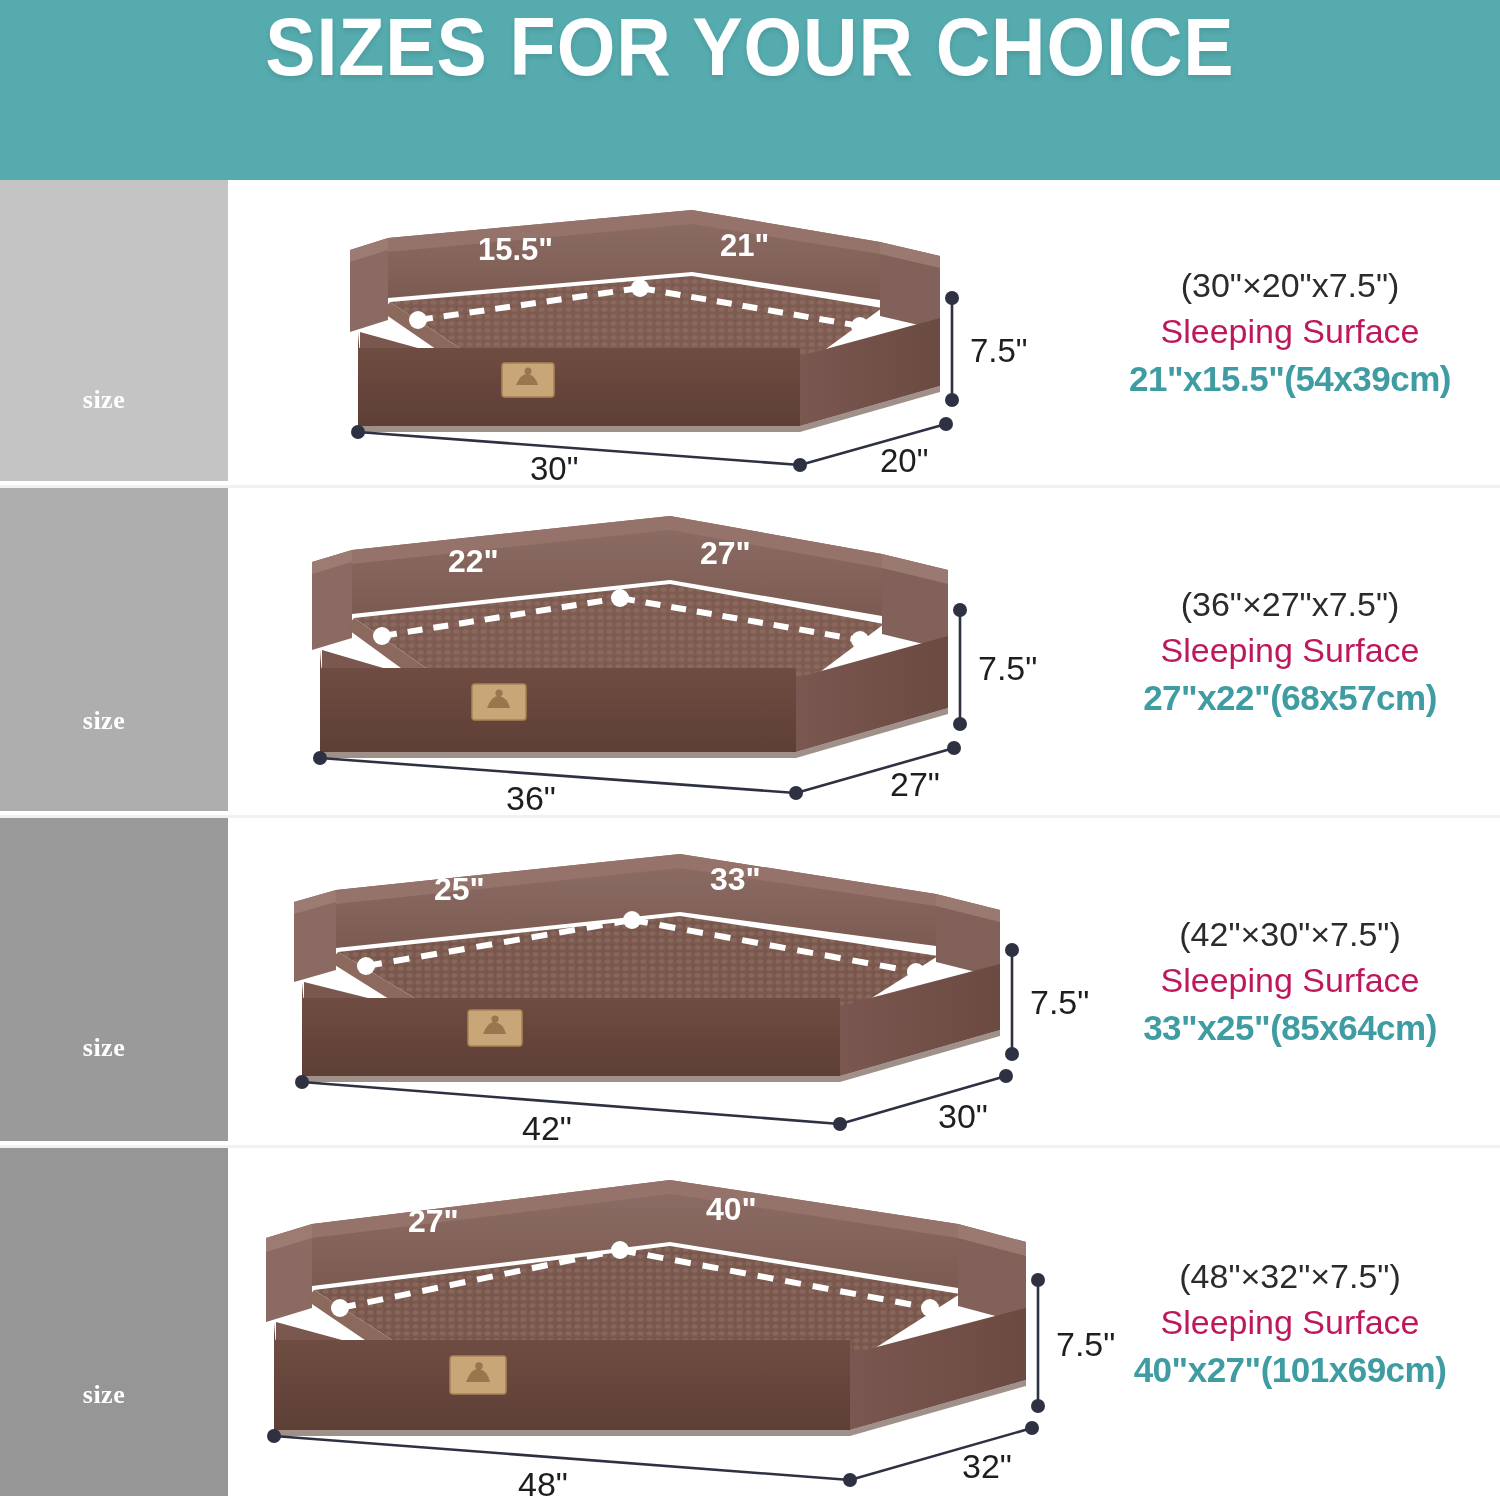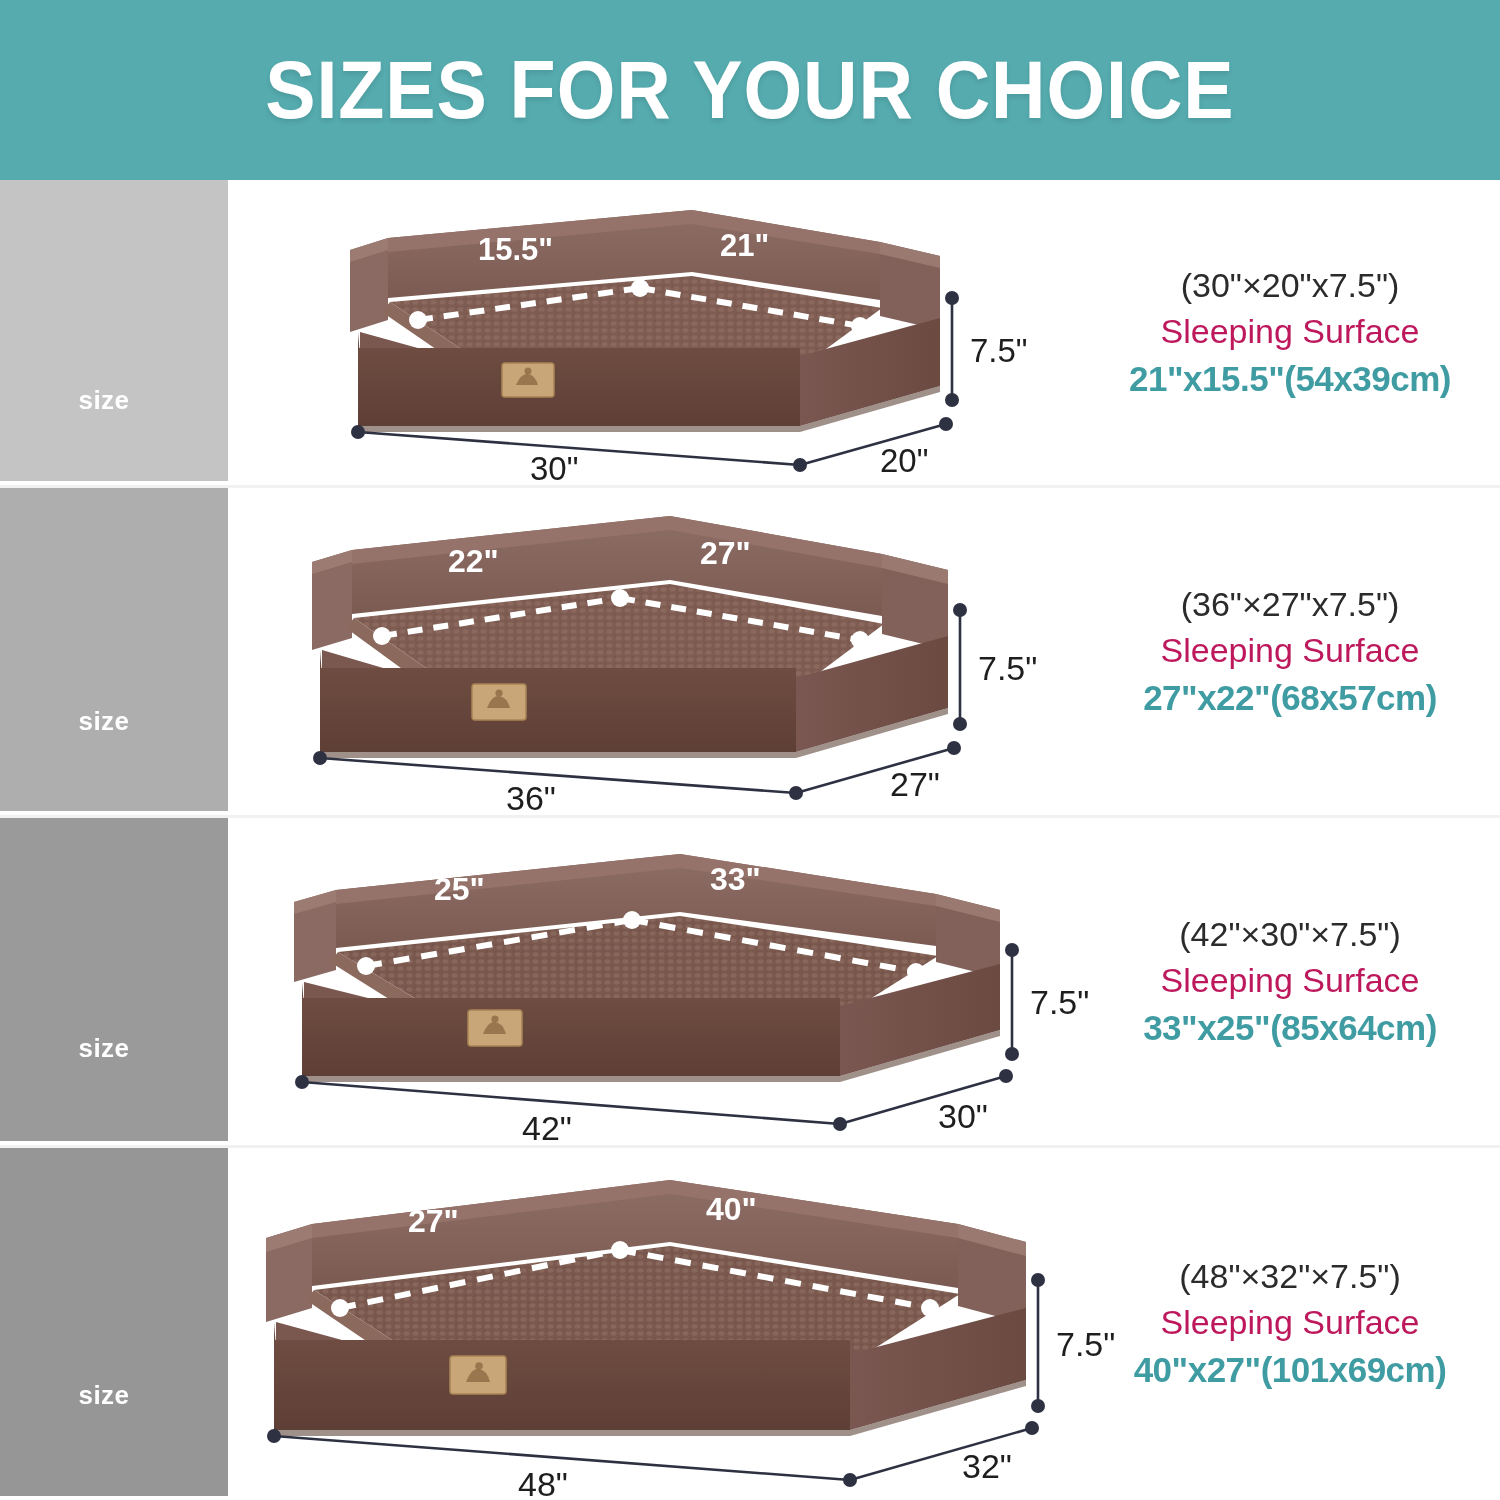--- a/index.html
+++ b/index.html
@@ -8,21 +8,21 @@
     background:#ffffff;
     font-family:"Liberation Sans", sans-serif;
     overflow:hidden;
     position:relative;
   }
 
   
   .header{
     position:absolute;left:0;top:0;width:1500px;height:180px;
     background:#55abae;
-    display:flex;align-items:center;justify-content:center;
+    display:flex;align-items:flex-start;justify-content:center;
   }
   .header-title{
     color:#ffffff;
     font-size:82px;
     font-weight:bold;
     letter-spacing:1px;
     transform:scaleX(0.92);
     text-shadow:0 3px 5px rgba(0,0,0,.10);
     font-family:"Liberation Sans", sans-serif;
     white-space:nowrap;
@@ -42,20 +42,21 @@
     position:absolute;left:0;top:0;
     width:228px;height:100%;
     box-sizing:border-box;
     border-bottom:4px solid #ffffff;
   }
   .size-label{
     position:absolute;left:0;width:208px;
     text-align:center;
     color:#ffffff;font-weight:bold;font-size:26px;
     letter-spacing:.5px;
+    font-family:Liberation Serif, serif;
   }
 
   .bed-cell{position:absolute;top:0;height:100%;}
   .info-cell{
     position:absolute;right:0;top:0;height:100%;
     width:420px;
     display:flex;flex-direction:column;justify-content:center;
     align-items:center;
     text-align:center;
   }

